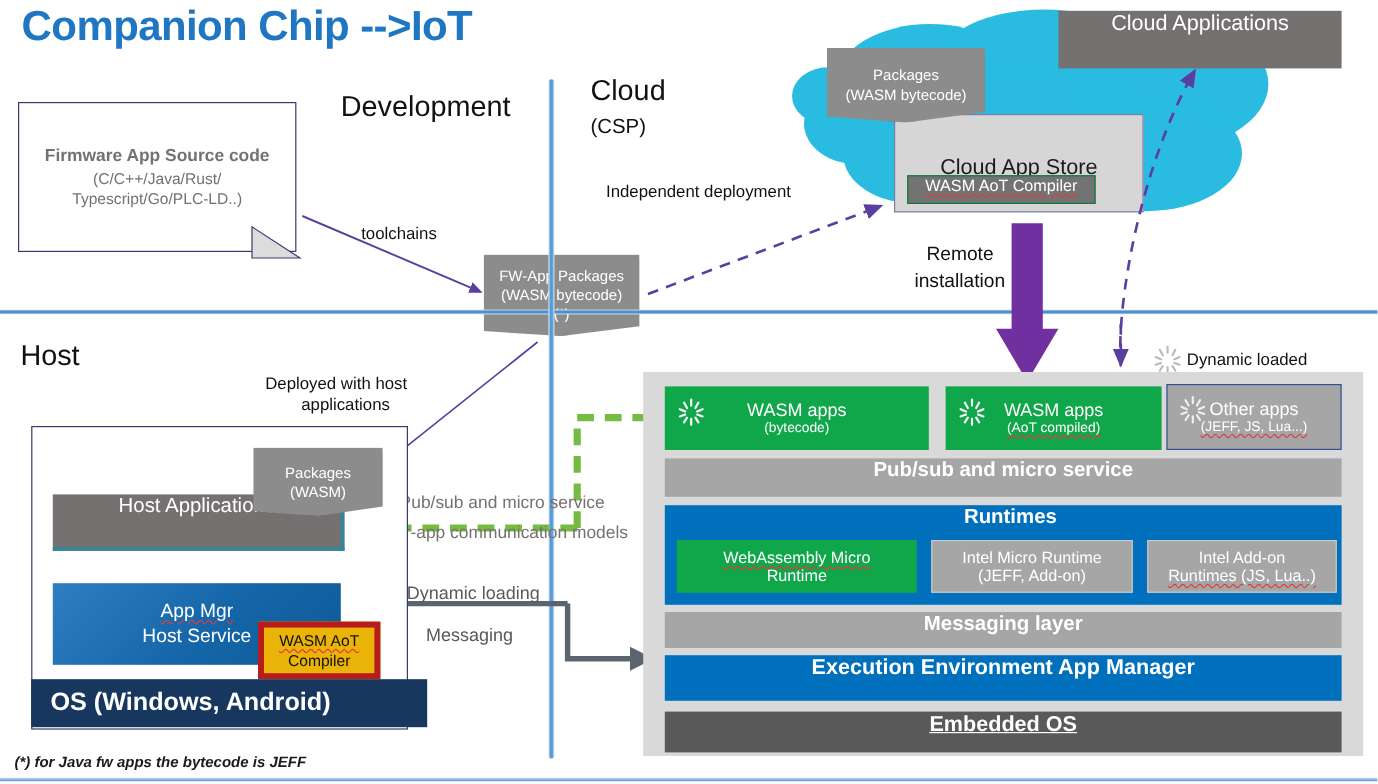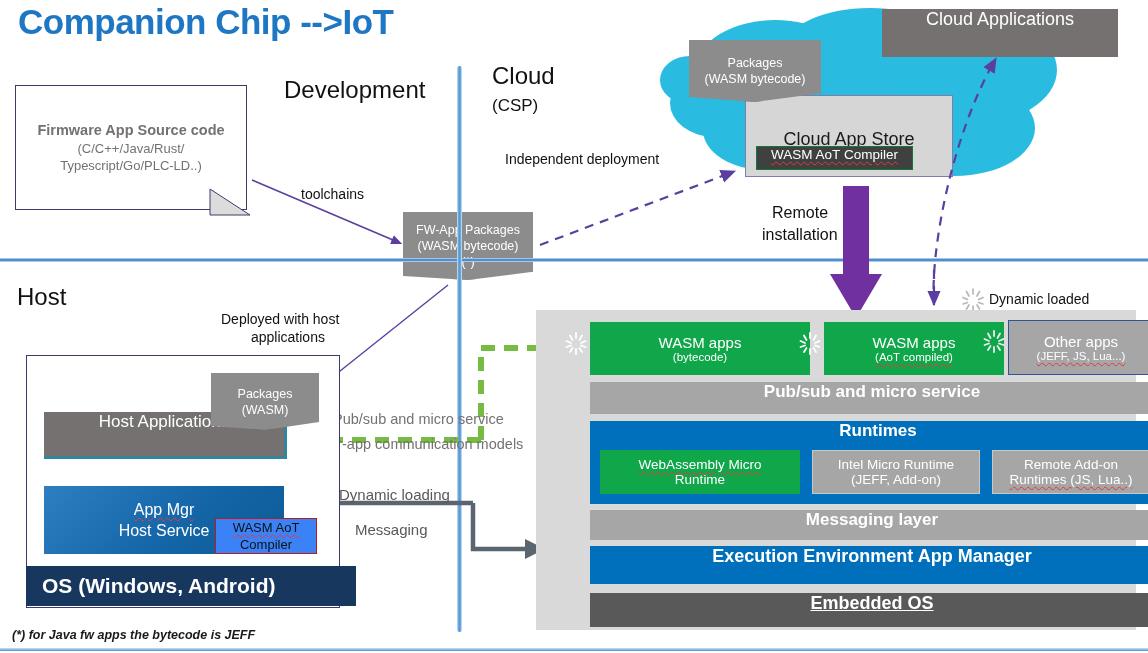--- a/index.html
+++ b/index.html
@@ -62,54 +62,54 @@
   #cloud{left:655px;top:8px;width:450px;height:178px;}
 
   
   #app-store{
     left:745px;top:95px;width:208px;height:82px;
     background:#d6d6d6;border:1px solid #7e7ea8;box-sizing:border-box;
   }
   #app-store .t{font-size:18px;color:#1a1a1a;padding-top:6px;}
   #aot-cloud{
     left:756px;top:146px;width:157px;height:24px;
-    background:#404040;border:1px solid #0d7a37;box-sizing:border-box;
+    background:#737373;border:1px solid #0d7a37;box-sizing:border-box;
     color:#fff;font-size:13.5px;
   }
   .wavy{text-decoration:underline;text-decoration-style:wavy;text-decoration-color:#e03b3b;
         text-underline-offset:2px;text-decoration-thickness:1px;}
 
   #cloud-apps{
     left:882px;top:9px;width:236px;height:48px;
     background:#767171;color:#fff;font-size:18px;
   }
 
   
   #purple-arrow{left:830px;top:186px;width:52px;height:132px;}
 
   
   #emb-panel{left:536px;top:310px;width:600px;height:320px;background:#d9d9d9;}
-  .eb{position:absolute;box-sizing:border-box;color:#ffffff;margin-left:36px;}
+  .eb{position:absolute;box-sizing:border-box;color:#ffffff;}
   .eb-green{background:#10A64A;}
   .eb-grey{background:#a6a6a6;}
   .eb-blue{background:#0070BC;}
   .eb-dark{background:#595959;text-decoration:underline;}
   .app-line1{font-size:15px;}
   .app-line2{font-size:11.5px;}
   .bar-title{font-size:17px;font-weight:bold;}
 
   
   #host-box{left:26px;top:355px;width:314px;height:253px;border:1px solid #3b3b6b;background:#fff;box-sizing:border-box;}
   #host-apps{left:44px;top:412px;width:240px;height:44px;background:#767171;color:#fff;font-size:17px;
              border-right:3px solid #31859c;border-bottom:3px solid #31859c;}
   #host-purple-arrow{left:183px;top:458px;width:22px;height:32px;}
   #appmgr{left:44px;top:486px;width:240px;height:68px;
           background:linear-gradient(135deg,#2E7FC1 0%,#1466A8 55%,#0E5B97 100%);
           color:#fff;font-size:16px;line-height:21px;}
-  #aot-host{left:215px;top:518px;width:102px;height:36px;background:#3b82f6;border:1px solid #b91c1c;
+  #aot-host{left:215px;top:518px;width:102px;height:48px;background:#eab308;border:5px solid #b91c1c;
             box-sizing:border-box;color:#111;font-size:13px;line-height:17px;}
   #os-bar{left:26px;top:566px;width:314px;height:40px;background:#17375E;color:#fff;
           font-size:21px;font-weight:bold;padding-left:16px;display:flex;align-items:center;}
 
   
   .lbl{font-size:14px;color:#111;}
   .lbl-grey{font-size:14.5px;color:#767171;}
   .lbl-dark{font-size:15px;color:#595959;}
   #footnote{left:12px;top:628px;font-size:12.5px;font-style:italic;font-weight:bold;color:#1a1a1a;}
 
@@ -335,21 +335,21 @@
     </div>
     <div class="eb eb-green col" style="left:28px;top:140px;width:200px;height:44px;">
       <div style="font-size:13.5px" class="wavy">WebAssembly Micro</div>
       <div style="font-size:13.5px">Runtime</div>
     </div>
     <div class="eb eb-grey col" style="left:240px;top:140px;width:168px;height:44px;border:1px solid #c8c8c8;">
       <div style="font-size:13.5px">Intel Micro Runtime</div>
       <div style="font-size:13.5px">(JEFF, Add-on)</div>
     </div>
     <div class="eb eb-grey col" style="left:420px;top:140px;width:158px;height:44px;border:1px solid #c8c8c8;">
-      <div style="font-size:13.5px">Remote Add-on</div>
+      <div style="font-size:13.5px">Intel Add-on</div>
       <div style="font-size:13.5px" class="wavy">Runtimes (JS, Lua..)</div>
     </div>
 
     <div class="eb eb-grey ctr bar-title" style="left:18px;top:200px;width:564px;height:30px;">
       <span>Messaging layer</span>
     </div>
 
     <div class="eb eb-blue ctr" style="left:18px;top:236px;width:564px;height:38px;font-size:18px;font-weight:bold;">
       <span>Execution Environment App Manager</span>
     </div>

